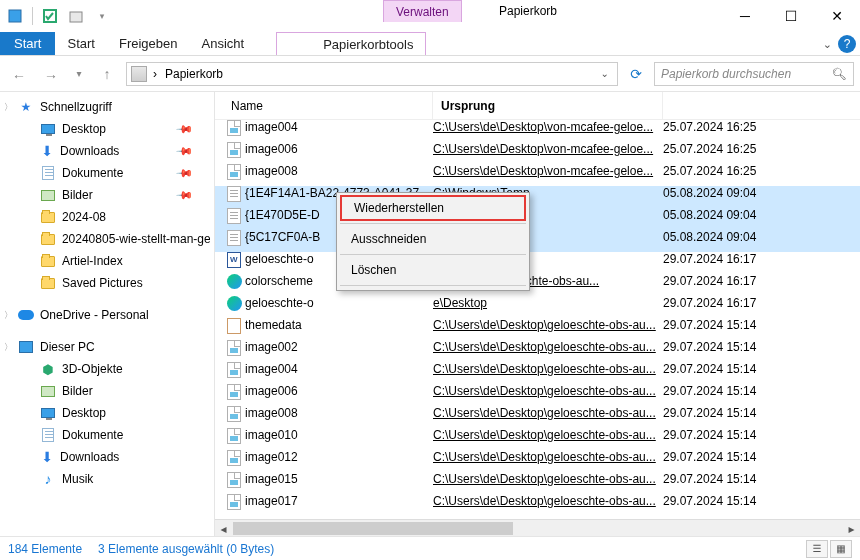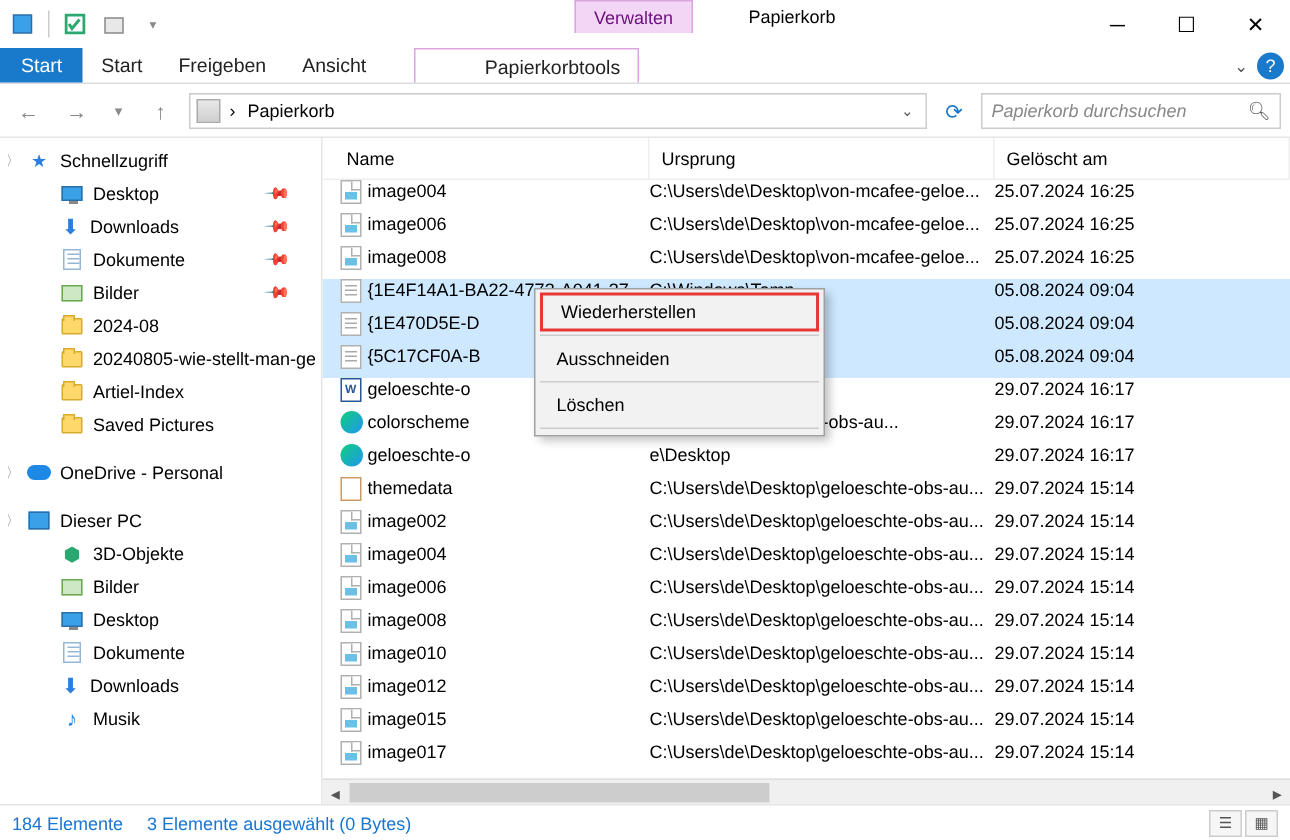--- a/index.html
+++ b/index.html
@@ -50,46 +50,46 @@
   .docicon:before{content:"";position:absolute;top:2px;left:2px;width:8px;height:1px;background:#93b7d6;box-shadow:0 3px #93b7d6,0 6px #93b7d6;}
   .picicon{width:14px;height:11px;background:#cfe8c4;border:1px solid #6aa84f;}
   .cloud{width:16px;height:10px;background:#1e88e5;border-radius:6px;position:relative;}
   .pcicon{width:14px;height:12px;background:#3aa0e8;border:1px solid #2a6fa8;}
   .music{color:#1e88e5;font-size:14px;}
   .cube{color:#2aa86f;font-size:13px;}
 
   .listpane { flex: 1; display: flex; flex-direction: column; overflow: hidden; }
   .colhead { height: 28px; display: flex; align-items: center; color: #000000; border-bottom: 1px solid #eee; padding-left: 8px; }
   .colhead > div { border-right: 1px solid #eee; height: 100%; display:flex; align-items:center; padding:0 8px; }
-  .c-name { width: 210px; } .c-orig { width: 230px; } .c-del { flex:1; }
+  .c-name { width: 210px; } .c-orig { width: 230px; font-weight: bold; } .c-del { flex:1; }
   .rows { flex: 1; overflow: hidden; position: relative; }
   .row { height: 22px; display: flex; padding-left: 8px; }
   .row > .rc-icon { width: 22px; display:flex; justify-content:center; }
   .row > .rc-name { width: 188px; white-space: nowrap; overflow:hidden; text-overflow: ellipsis; }
-  .row > .rc-orig { width: 230px; white-space: nowrap; overflow:hidden; text-overflow: ellipsis; padding-right:6px;}
+  .row > .rc-orig { width: 230px; white-space: nowrap; overflow:hidden; text-overflow: ellipsis; padding-right:6px;text-decoration:underline;}
   .row > .rc-del { flex:1; white-space: nowrap; overflow:hidden; text-overflow: ellipsis; }
   .row.sel { background: #cde8ff; }
   .fi { width:14px; height:16px; background:#fff; border:1px solid #b0b0b0; position:relative; }
   .fi.img:after{content:"";position:absolute;left:2px;top:7px;width:8px;height:5px;background:#6cc0e5;}
   .fi.img:before{content:"";position:absolute;right:0;top:0;width:5px;height:5px;background:#fff;border-left:1px solid #b0b0b0;border-bottom:1px solid #b0b0b0;}
   .fi.txt:after{content:"";position:absolute;left:2px;top:3px;width:8px;height:1px;background:#aaa;box-shadow:0 3px #aaa,0 6px #aaa;}
   .fi.word{border-color:#2a5699;} .fi.word:after{content:"W";font-size:8px;color:#2a5699;position:absolute;left:2px;top:2px;font-weight:bold;}
   .fi.edge{width:15px;height:15px;border-radius:50%;border:none;background:linear-gradient(135deg,#0ecf7a,#2196f3);}
   .fi.xml{border-color:#c96;} .fi.xml:after{content:"";}
   .scrollbar-bottom{height:17px;background:#f0f0f0;border-top:1px solid #ddd;position:relative;}
   .scrollbar-bottom .thumb{position:absolute;left:2px;top:2px;width:280px;height:13px;background:#cdcdcd;}
   .scrollbar-bottom .rbtn{position:absolute;right:0;top:0;width:17px;height:17px;display:flex;align-items:center;justify-content:center;color:#555;}
   .scrollbar-bottom .lbtn{position:absolute;left:0;top:0;width:17px;height:17px;display:flex;align-items:center;justify-content:center;color:#555;}
 
   .statusbar { height: 24px; border-top: 1px solid #e5e5e5; display:flex; align-items:center; padding:0 8px; color:#1976d2; font-size:12px; gap:16px;}
   .statusbar .right{margin-left:auto;display:flex;gap:2px;}
   .view-btn{width:22px;height:18px;border:1px solid #ccc;background:#f6f6f6;display:flex;align-items:center;justify-content:center;color:#555;font-size:10px;}
 
   
-  .ctxmenu { position: absolute; left: 356px; top: 192px; width: 194px; background: #f2f2f2; border: 1px solid #a0a0a0; box-shadow: 3px 3px 6px rgba(0,0,0,.25); z-index: 100; padding: 2px; }
+  .ctxmenu { position: absolute; left: 336px; top: 192px; width: 194px; background: #f2f2f2; border: 1px solid #a0a0a0; box-shadow: 3px 3px 6px rgba(0,0,0,.25); z-index: 100; padding: 2px; }
   .ctxmenu .mi { height: 26px; display:flex; align-items:center; padding: 0 12px; font-size:12px; }
   .ctxmenu .mi.bold { font-weight: bold; }
   .ctxmenu .msep { height:1px; background:#ccc; margin: 2px 1px; }
   .ctxmenu .mi.highlight-box { border: 2px solid #e53935; margin: 0 1px; }
 </style>
 </head>
 <body>
 
 <div class="titlebar">
   <div class="qat">
@@ -258,21 +258,20 @@
     <div class="item child">
         <span class="navicon music">♪</span>
         <span>Musik</span>
       </div>
   </div>
 
   <div class="listpane">
     <div class="colhead">
       <div class="c-name">Name</div>
       <div class="c-orig">Ursprung</div>
-      <div class="c-del">Gelöscht am</div>
     </div>
     <div class="rows" id="rows">
         <div class="row">
           <div class="rc-icon">
             <div class="fi img"></div>
           </div>
           <div class="rc-name">image004</div>
           <div class="rc-orig">C:\Users\de\Desktop\von-mcafee-geloe...</div>
           <div class="rc-del">25.07.2024 16:25</div>
         </div>

